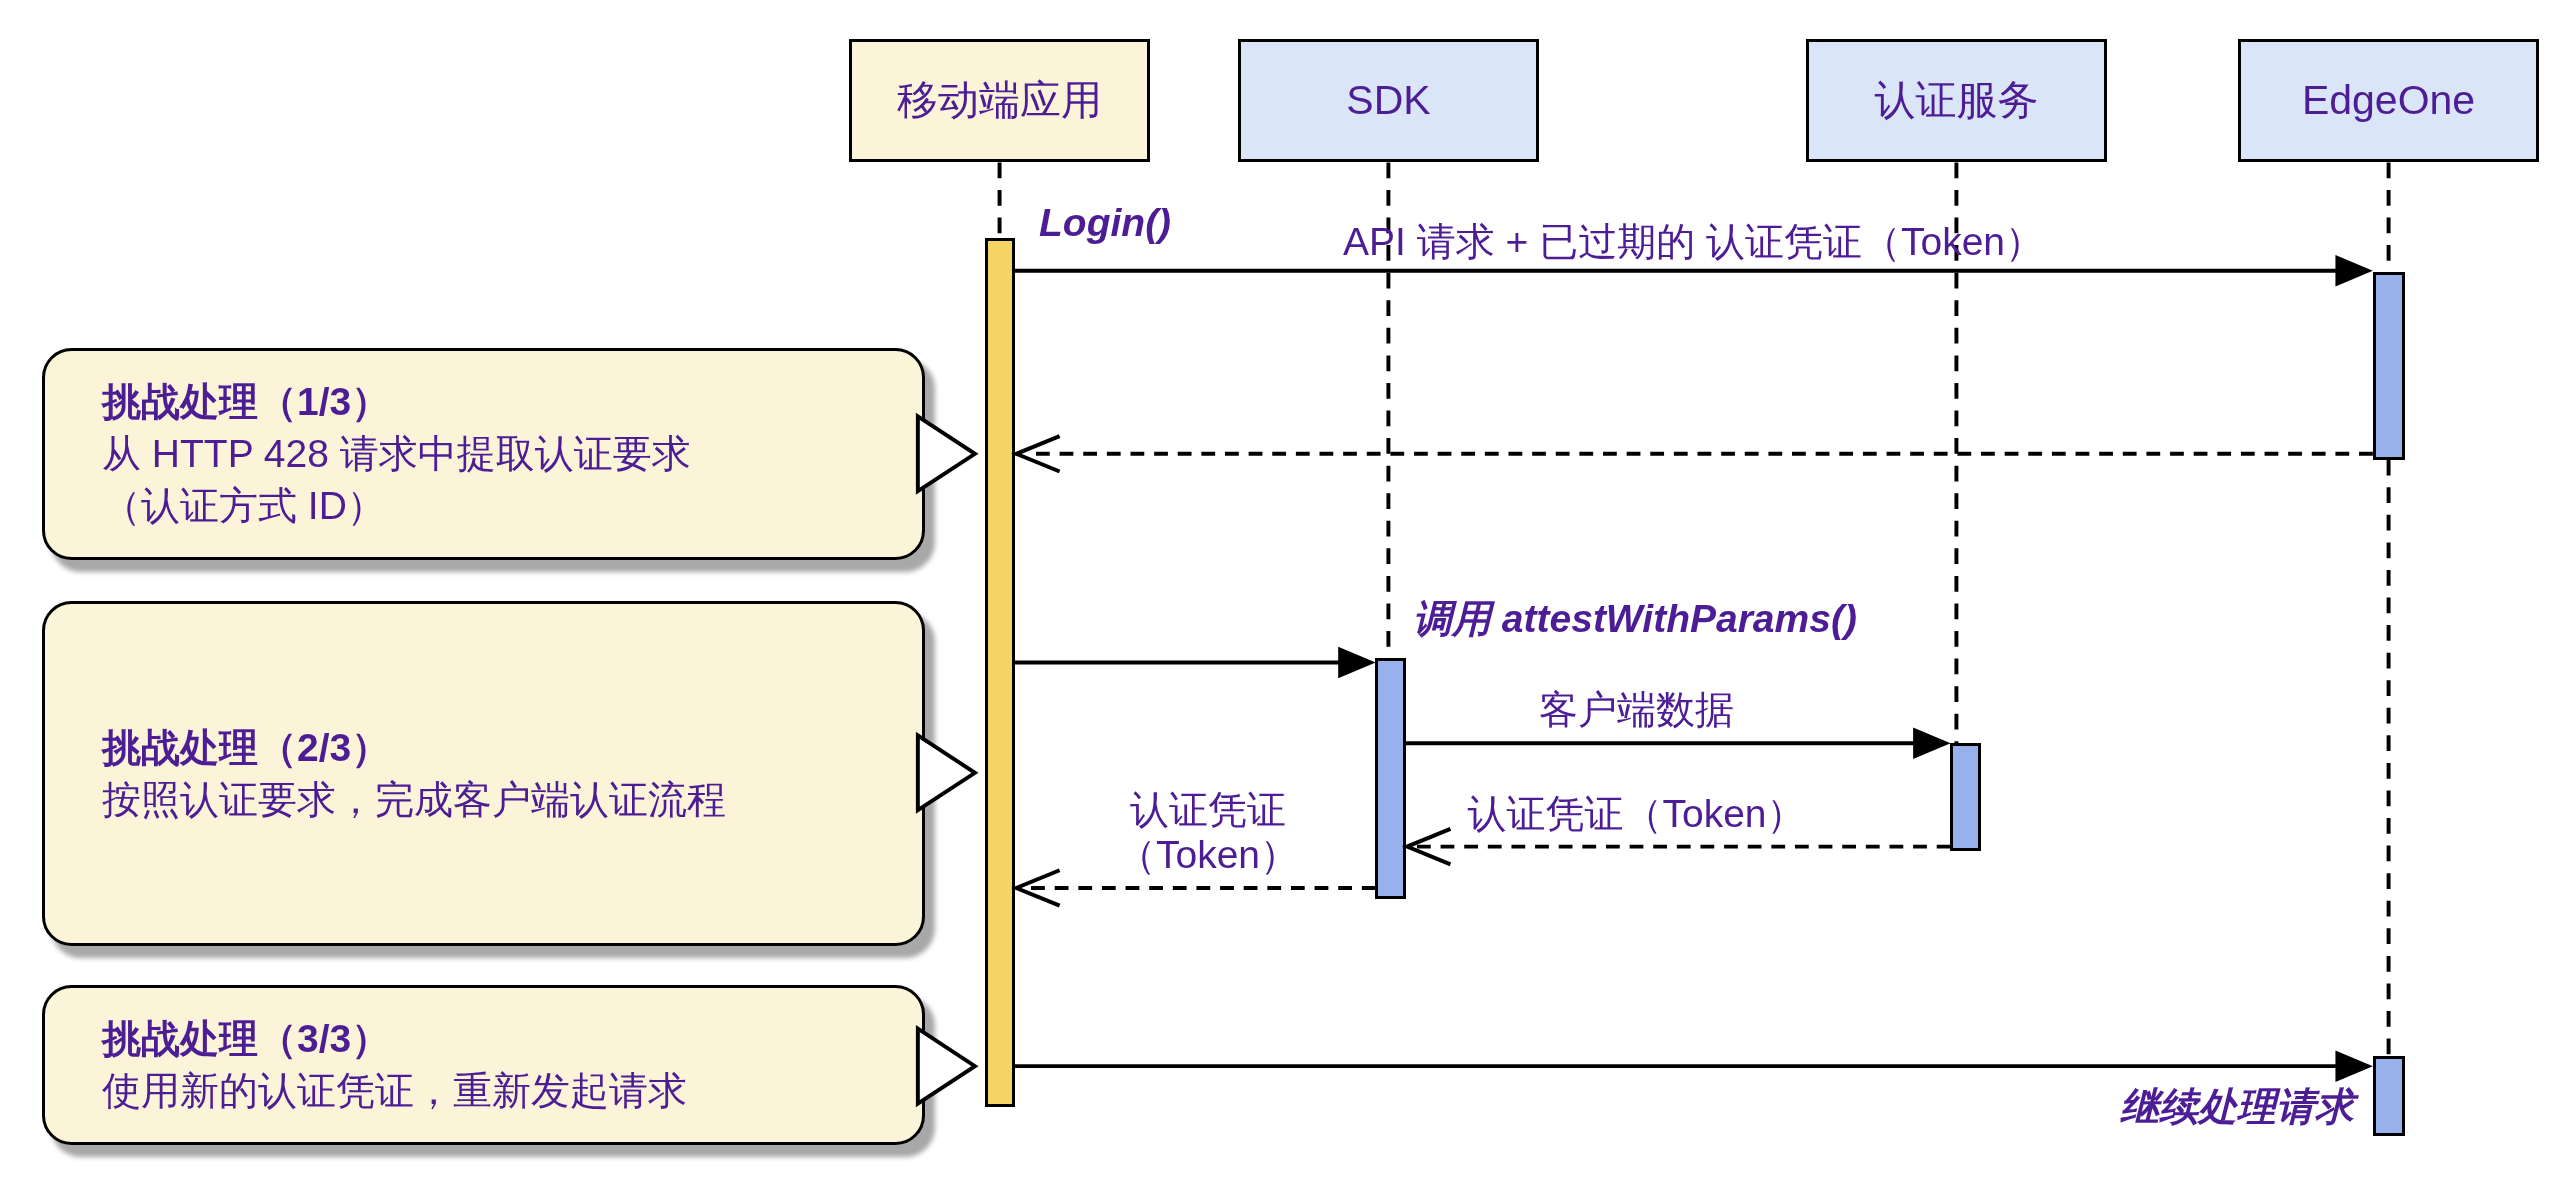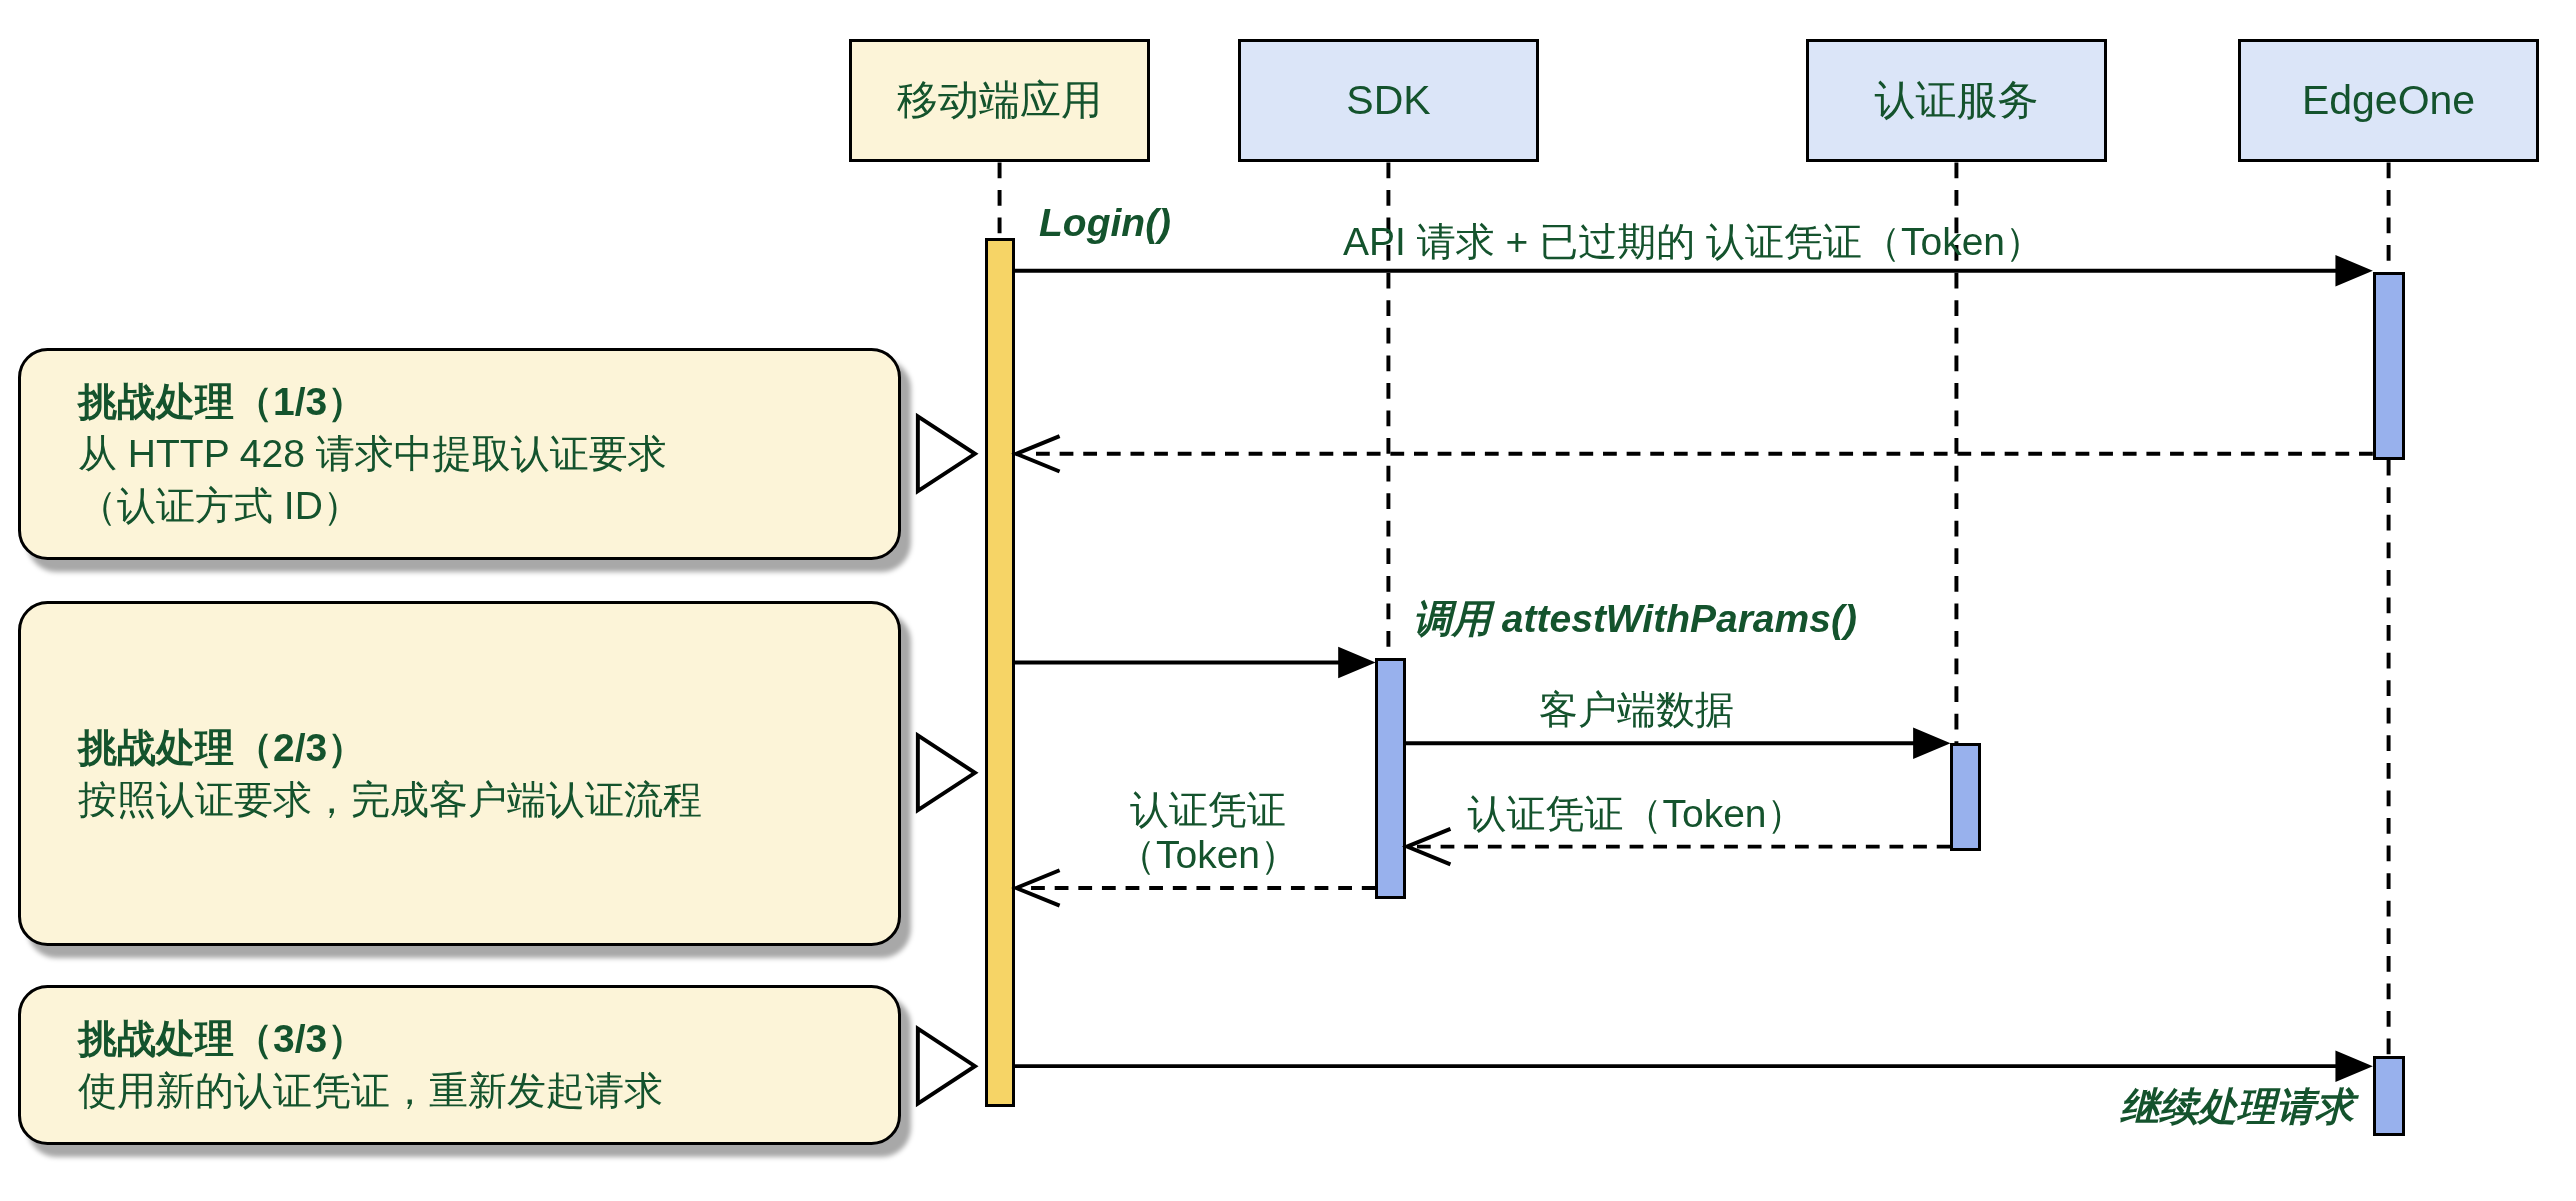--- a/index.html
+++ b/index.html
@@ -3,21 +3,21 @@
 <meta charset="utf-8">
 <style>
   html, body { margin: 0; padding: 0; background: #ffffff; }
   .stage {
     position: relative;
     width: 2576px;
     height: 1201px;
     background: #ffffff;
     overflow: hidden;
     font-family: "Liberation Sans", "DejaVu Sans", sans-serif;
-    color: #14532d;
+    color: #4c1d95;
   }
   svg.layer { position: absolute; left: 0; top: 0; }
   .z1 { z-index: 1; }
   .z3 { z-index: 3; }
 
   .participant {
     position: absolute;
     top: 39px;
     width: 301px;
     height: 123px;
@@ -36,21 +36,21 @@
     position: absolute;
     box-sizing: border-box;
     border: 3px solid var(--border-black);
     z-index: 2;
   }
   .bar.yellow { background: var(--bar-yellow); }
   .bar.blue   { background: var(--bar-blue); }
 
   .note {
     position: absolute;
-    left: 18px;
+    left: 42px;
     width: 883px;
     box-sizing: border-box;
     background: var(--cream);
     border: 3.9px solid var(--border-black);
     border-radius: 29.5px;
     box-shadow: 9.8px 11.8px 4.9px var(--note-shadow);
     display: flex;
     flex-direction: column;
     justify-content: center;
     padding: 0 24px 0 57px;

